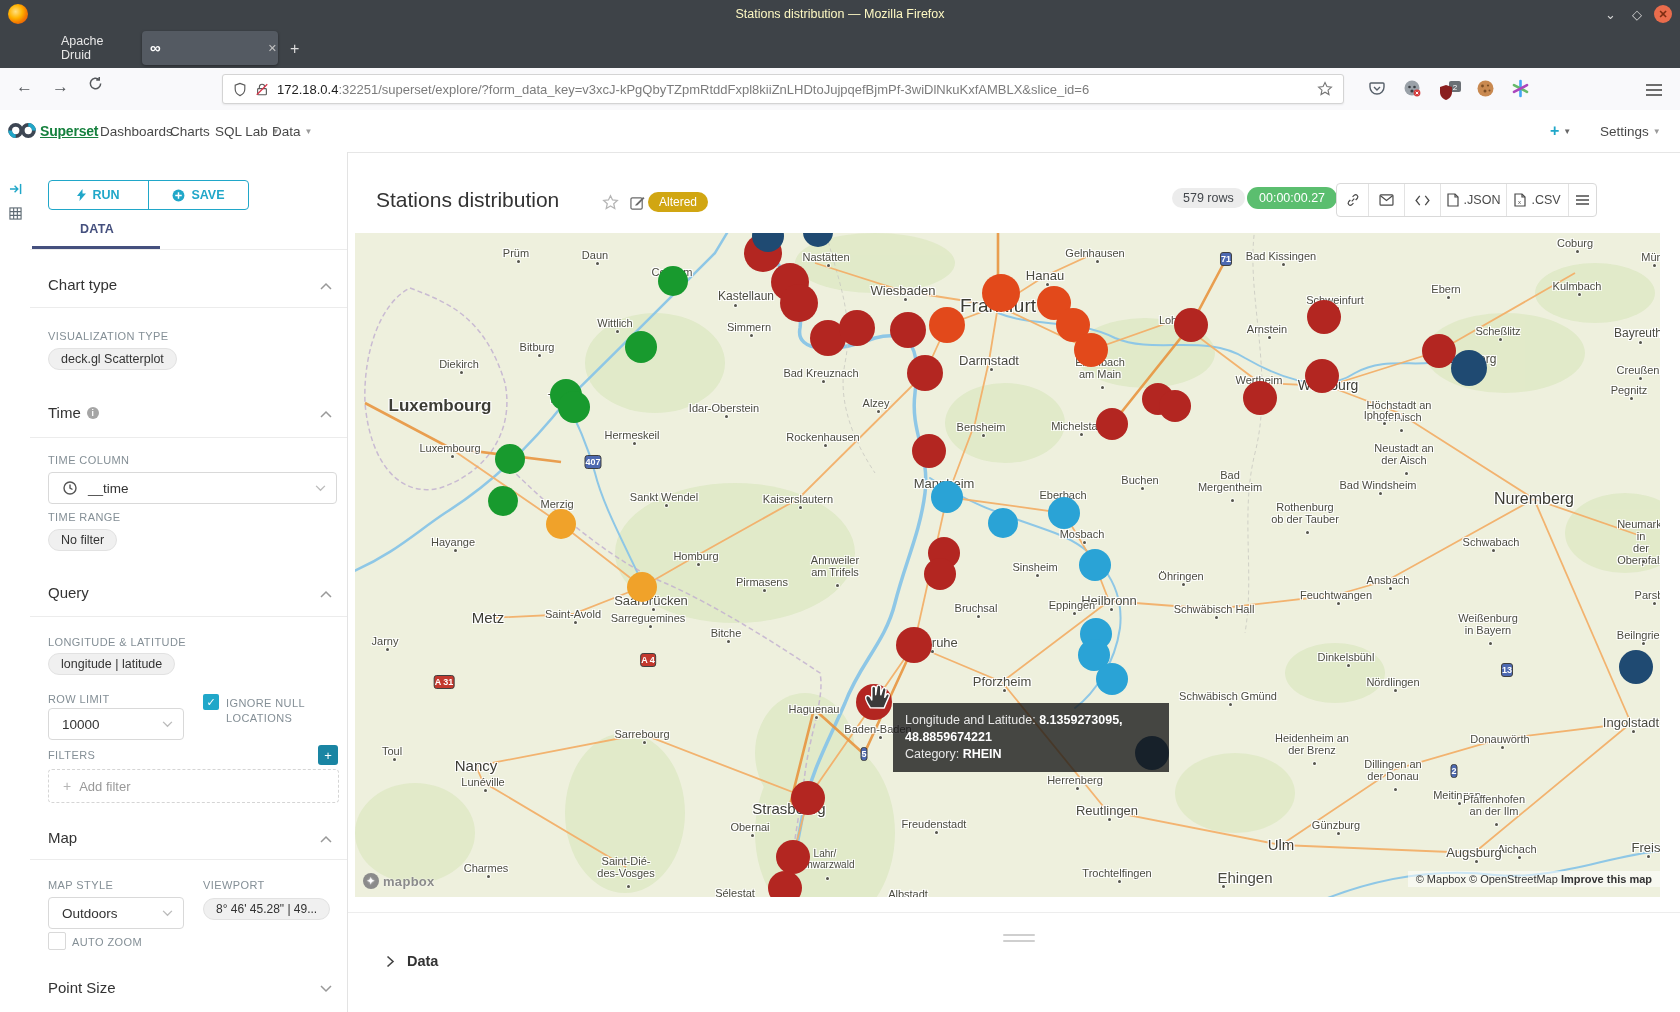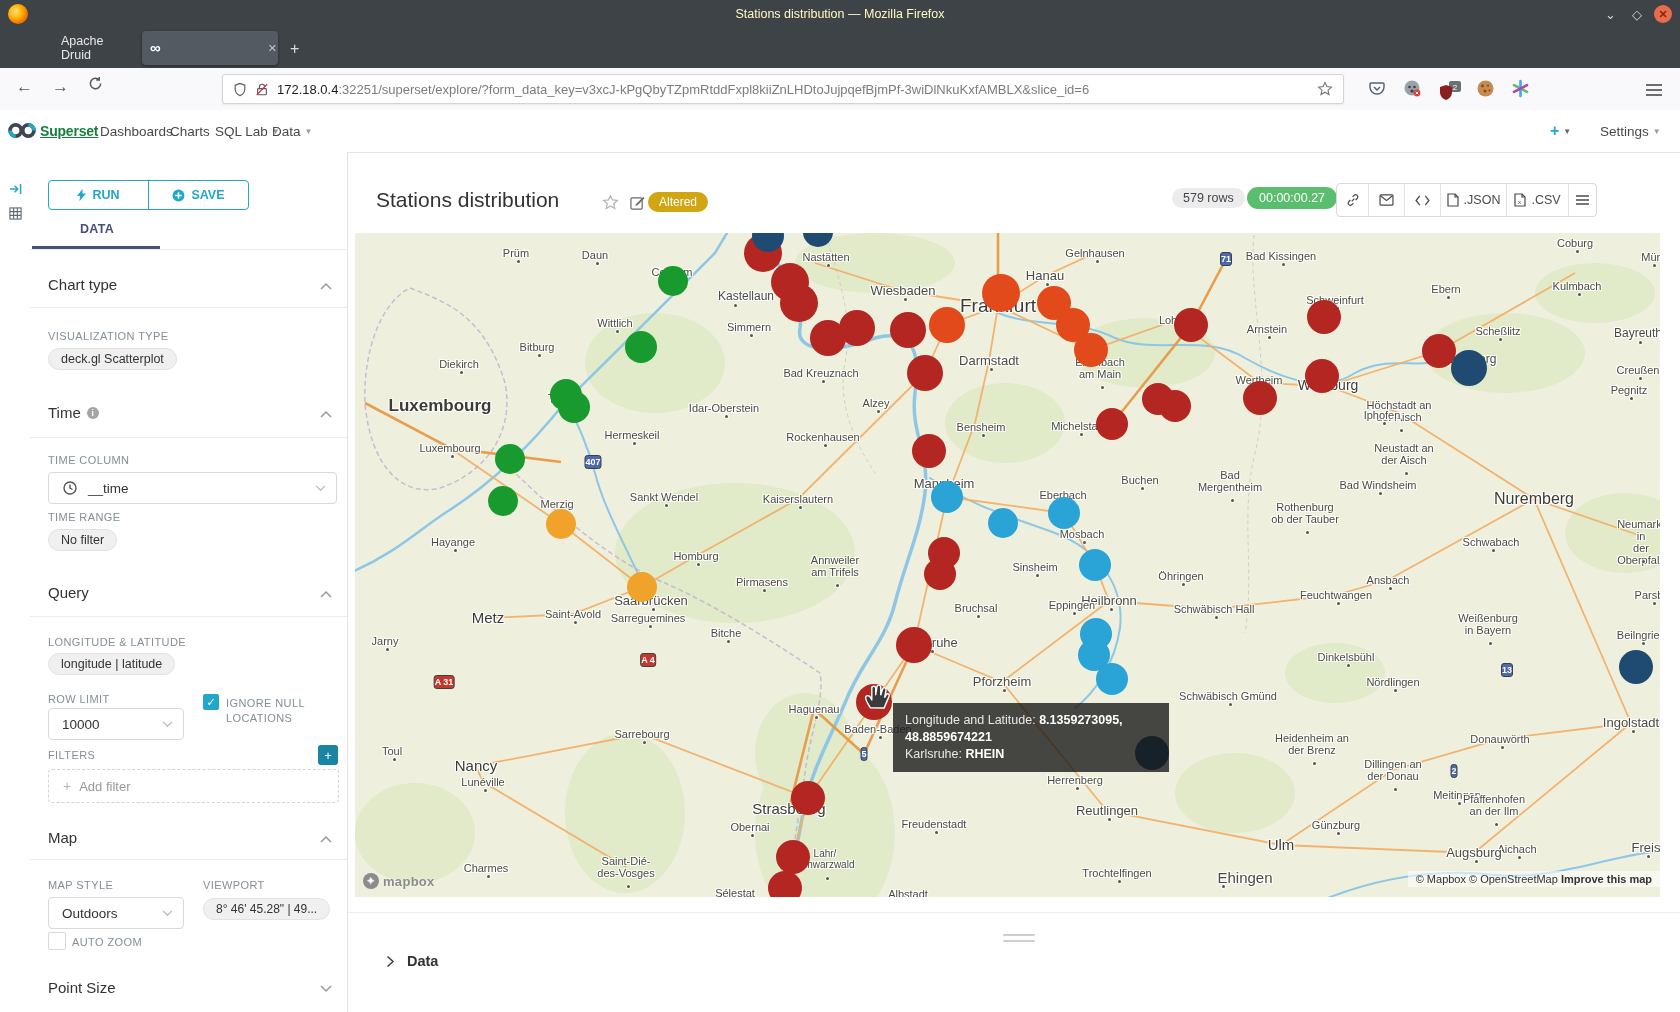--- a/index.html
+++ b/index.html
@@ -739,21 +739,21 @@
       <div class="pt" style="left: 397px; top: -13px; width: 32px; height: 32px; background: rgb(31, 74, 114);"></div>
       <div class="pt" style="left: 448px; top: -16px; width: 30px; height: 30px; background: rgb(31, 74, 114);"></div>
       <div class="pt" style="left: 1096px; top: 117px; width: 36px; height: 36px; background: rgb(31, 74, 114);"></div>
       <div class="pt" style="left: 1264px; top: 417px; width: 34px; height: 34px; background: rgb(31, 74, 114);"></div>
       <div class="pt" style="left: 780px; top: 503px; width: 34px; height: 34px; background: rgb(31, 74, 114);"></div>
       <svg class="handcur" width="32" height="34" viewBox="0 0 24 26">
       <path d="M7 22c-2-3-4.5-6.5-3.5-8.5 .8-1.4 2.8-.8 3.6.8l.9 1.7V7c0-2 3-2 3 0v5l.9-6c.3-2 3-1.6 3 .4v5.6l1.4-4.4c.6-1.8 3-1 2.6 1l-1 5.4 1.2-2c1-1.6 2.9-.4 2.1 1.4-1 2.3-2.7 6-3.7 8.8z" fill="#3a3a3a" stroke="#fff" stroke-width="1.1" stroke-linejoin="round"></path>
     </svg>
       <div class="tooltip">
       <div><span>Longitude and Latitude: </span><b>8.1359273095, 48.8859674221</b></div>
-      <div><span>Karlsruhe: </span><b>RHEIN</b></div>
+      <div><span>Category: </span><b>RHEIN</b></div>
     </div>
       <div class="mapbox-logo">
       <span class="mbcirc">✦</span>
       <span>mapbox</span>
     </div>
       <div class="attrib">
       <span>© Mapbox © OpenStreetMap </span><b>Improve this map</b>
     </div>
     </div>
 

